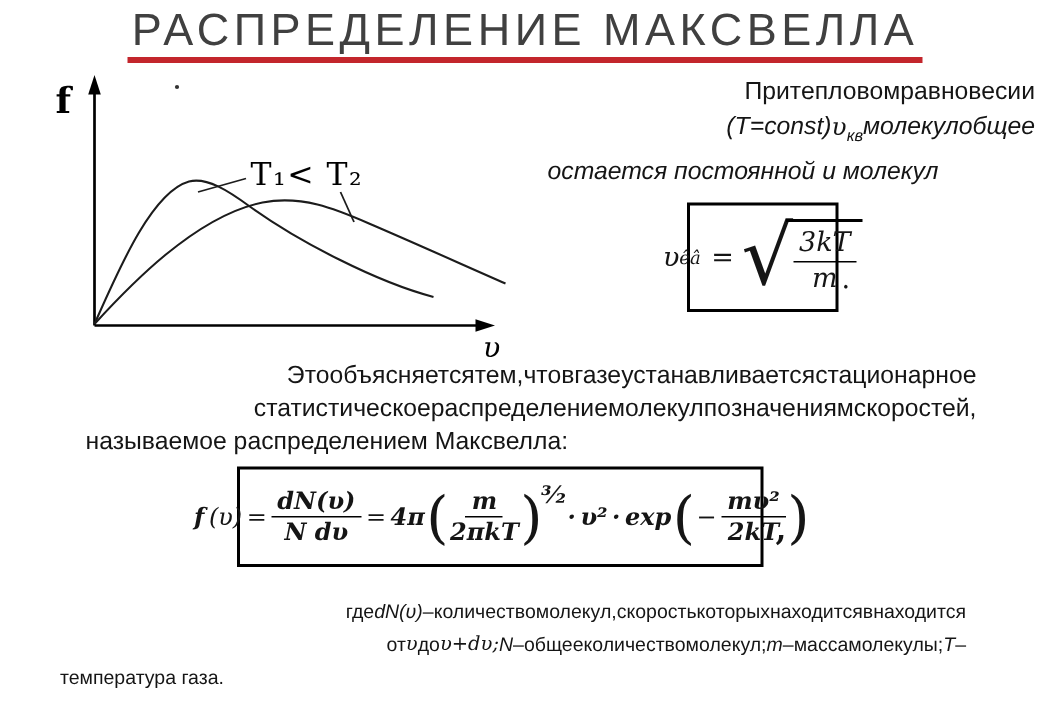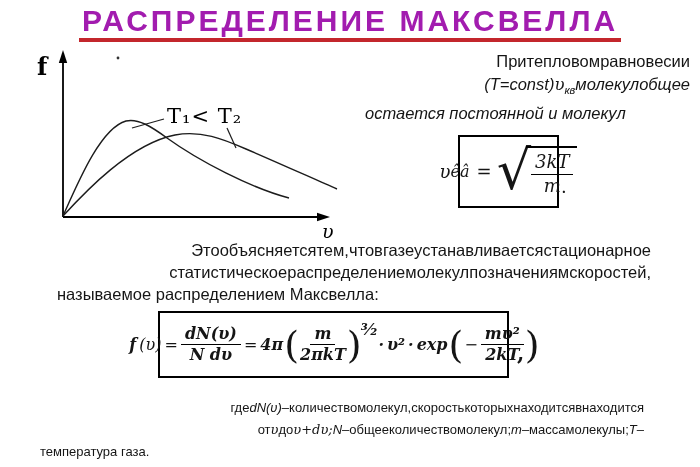--- a/index.html
+++ b/index.html
@@ -3,22 +3,22 @@
 <meta charset="utf-8">
 <style>
   html,body{margin:0;padding:0}
   body{
     width:700px;height:467px;background:#ffffff;position:relative;
     font-family:"Liberation Sans",sans-serif;color:#151515;overflow:hidden;
   }
   
   .title-wrap{position:absolute;top:5px;left:0;width:700px;text-align:center}
   .title{
-    display:inline-block;font-weight:bold;font-size:30px;letter-spacing:3px;
-    color:#a21caf;border-bottom:4px solid #c3262c;padding:0 3px 1px;line-height:1.05;
+    display:inline-block;font-weight:normal;font-size:30px;letter-spacing:3px;
+    color:#404040;border-bottom:4px solid #c3262c;padding:0 3px 1px;line-height:1.05;
   }
   
   .graph{position:absolute;left:25px;top:42px}
   .graph .axis{stroke:#000;stroke-width:1.8}
   .graph .curve{stroke:#1c1c1c;stroke-width:1.4;fill:none}
   .graph .leader{stroke:#1c1c1c;stroke-width:1.2}
   .graph .flabel{font-family:"DejaVu Serif",serif;font-weight:bold;font-size:24px}
   .graph .vlabel{font-family:"DejaVu Serif",serif;font-style:italic;font-size:19px}
   .graph .tlabel{font-family:"DejaVu Serif",serif;font-size:21px;letter-spacing:1px}
   
@@ -26,21 +26,21 @@
   .row{display:flex;justify-content:flex-end;white-space:nowrap}
   .bi{font-weight:normal;font-style:italic}
   .gvb{font-family:"DejaVu Serif",serif}
   .intro sub{font-size:11px;vertical-align:-4px}
   
   .f1box{
     position:absolute;left:458px;top:135px;width:97px;height:69px;border:2.5px solid #000;
     display:flex;align-items:center;justify-content:center;
     font-family:"DejaVu Serif",serif;font-style:italic;font-size:18px;
   }
-  .f1box sub{font-size:16px;vertical-align:-6px;margin-right:2px}
+  .f1box sub{font-size:12px;vertical-align:-6px;margin-right:2px}
   .f1box .eq{margin:0 5px;font-style:normal}
   .sqrt{display:inline-flex;align-items:flex-start}
   .radsign{font-style:normal;font-size:54px;line-height:50px;font-weight:400;margin-right:-5px}
   .radicand{border-top:2px solid #000;padding:3px 4px 0 5px}
   .frac{display:inline-flex;flex-direction:column;align-items:center;line-height:1.15;text-align:right}
   .frac .num{border-bottom:1.7px solid #000;padding:0 4px 1px}
   .frac .den{padding-top:1px}
   .f1period{position:absolute;left:561px;top:176px;font-size:18px;font-family:"DejaVu Serif",serif}
   
   .main{position:absolute;left:57px;top:239px;width:594px;font-size:16.5px;line-height:22px}

